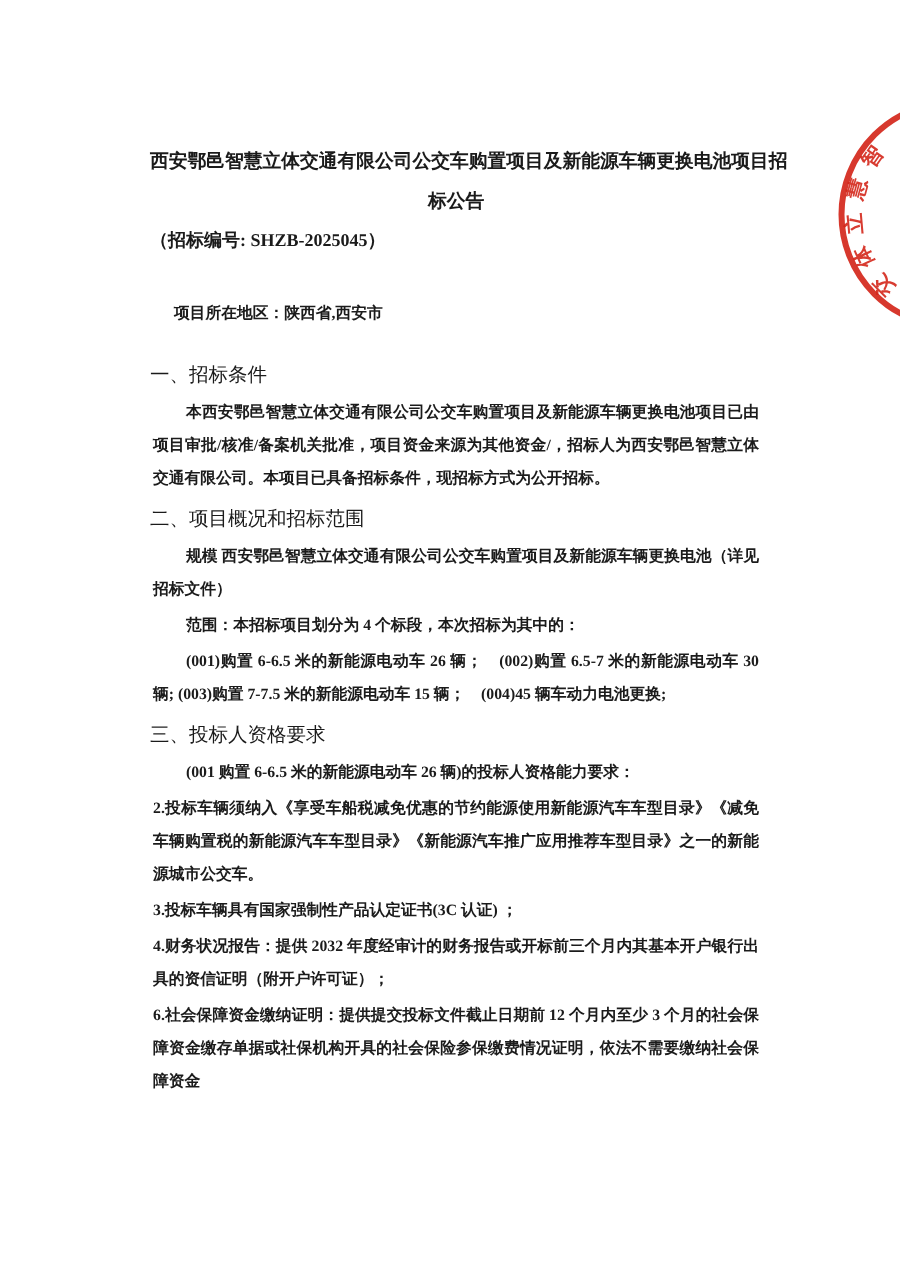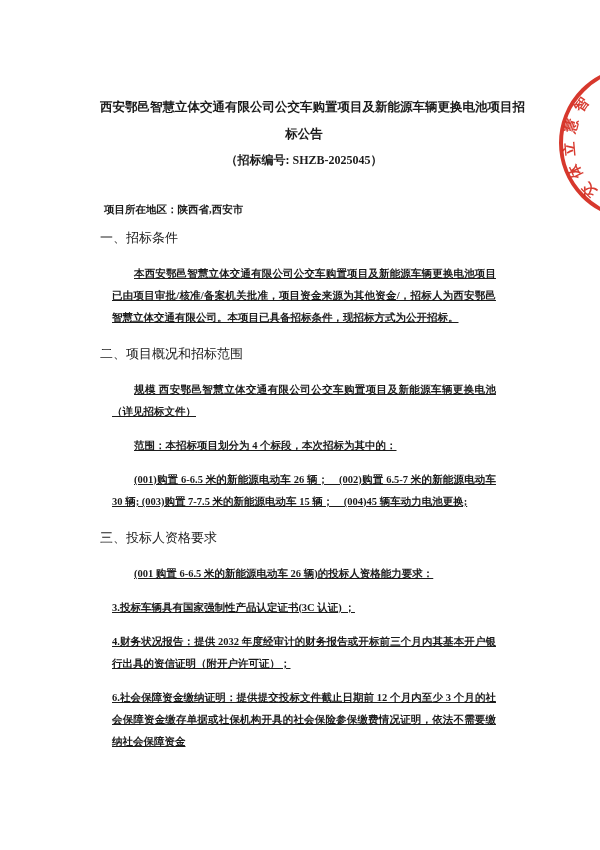--- a/index.html
+++ b/index.html
@@ -24,41 +24,39 @@
     text-align:center;
     white-space:nowrap;
     letter-spacing:0;
   }
   .doc-title .t-line{display:block;white-space:nowrap;}
   .bid-number{
     margin:0 0 26px 0;
     font-size:12px;
     line-height:25px;
     font-weight:700;
-    text-align:center;
   }
   .loc-line{
-    margin:4px;
+    margin:16px;
     font-size:10.5px;
     line-height:22px;
     font-weight:600;
   }
   .sec-heading{
     margin:2px 0 0 0;
     font-size:13px;
     line-height:26px;
     font-weight:400;
   }
   .body-para{
-    margin:12px;
+    margin:2px;
     font-size:10.5px;
     line-height:22px;
     font-weight:600;
     text-align:justify;
-    text-decoration:underline;
   }
   .body-para.indent{text-indent:22px;}
   
   .seal{
     position:absolute;inset:0;
     pointer-events:none;
   }
   .seal-ring{
     position:absolute;
     left:559px;top:66px;
@@ -96,20 +94,21 @@
     <h2 class="sec-heading">一、招标条件</h2>
     <p class="body-para indent">本西安鄂邑智慧立体交通有限公司公交车购置项目及新能源车辆更换电池项目已由项目审批/核准/备案机关批准，项目资金来源为其他资金/，招标人为西安鄂邑智慧立体交通有限公司。本项目已具备招标条件，现招标方式为公开招标。</p>
 
     <h2 class="sec-heading">二、项目概况和招标范围</h2>
     <p class="body-para indent">规模 西安鄂邑智慧立体交通有限公司公交车购置项目及新能源车辆更换电池（详见招标文件）</p>
     <p class="body-para indent">范围：本招标项目划分为 4 个标段，本次招标为其中的：</p>
     <p class="body-para indent">(001)购置 6-6.5 米的新能源电动车 26 辆；　(002)购置 6.5-7 米的新能源电动车 30 辆; (003)购置 7-7.5 米的新能源电动车 15 辆；　(004)45 辆车动力电池更换;</p>
 
     <h2 class="sec-heading">三、投标人资格要求</h2>
     <p class="body-para indent">(001 购置 6-6.5 米的新能源电动车 26 辆)的投标人资格能力要求：</p>
+    <p class="body-para">2.投标车辆须纳入《享受车船税减免优惠的节约能源使用新能源汽车车型目录》《减免车辆购置税的新能源汽车车型目录》《新能源汽车推广应用推荐车型目录》之一的新能源城市公交车。</p>
     <p class="body-para">3.投标车辆具有国家强制性产品认定证书(3C 认证) ；</p>
     <p class="body-para">4.财务状况报告：提供 2032 年度经审计的财务报告或开标前三个月内其基本开户银行出具的资信证明（附开户许可证）；</p>
     <p class="body-para">6.社会保障资金缴纳证明：提供提交投标文件截止日期前 12 个月内至少 3 个月的社会保障资金缴存单据或社保机构开具的社会保险参保缴费情况证明，依法不需要缴纳社会保障资金</p>
 
   </div>
 
   <div class="seal">
     <div class="seal-ring"></div>
     <span class="seal-char" style="left:582px;top:105px;transform:translate(-50%,-50%) rotate(-55deg);">智</span>
     <span class="seal-char" style="left:572px;top:126px;transform:translate(-50%,-50%) rotate(-75deg);">慧</span>

